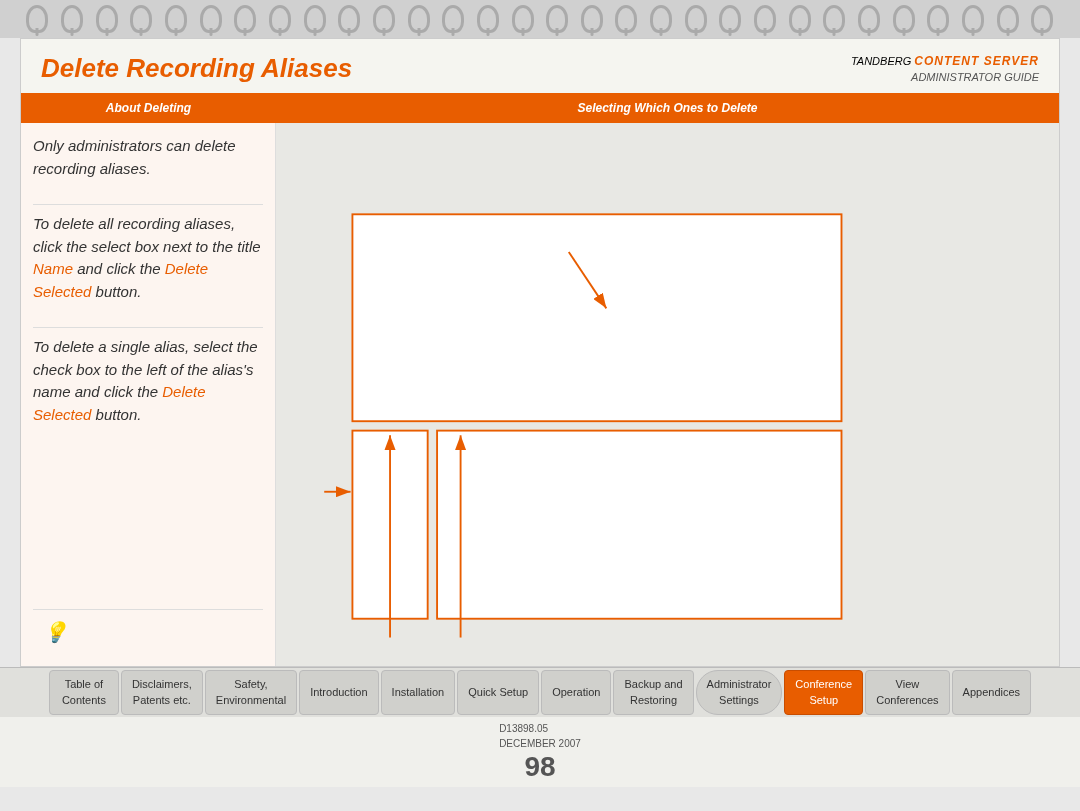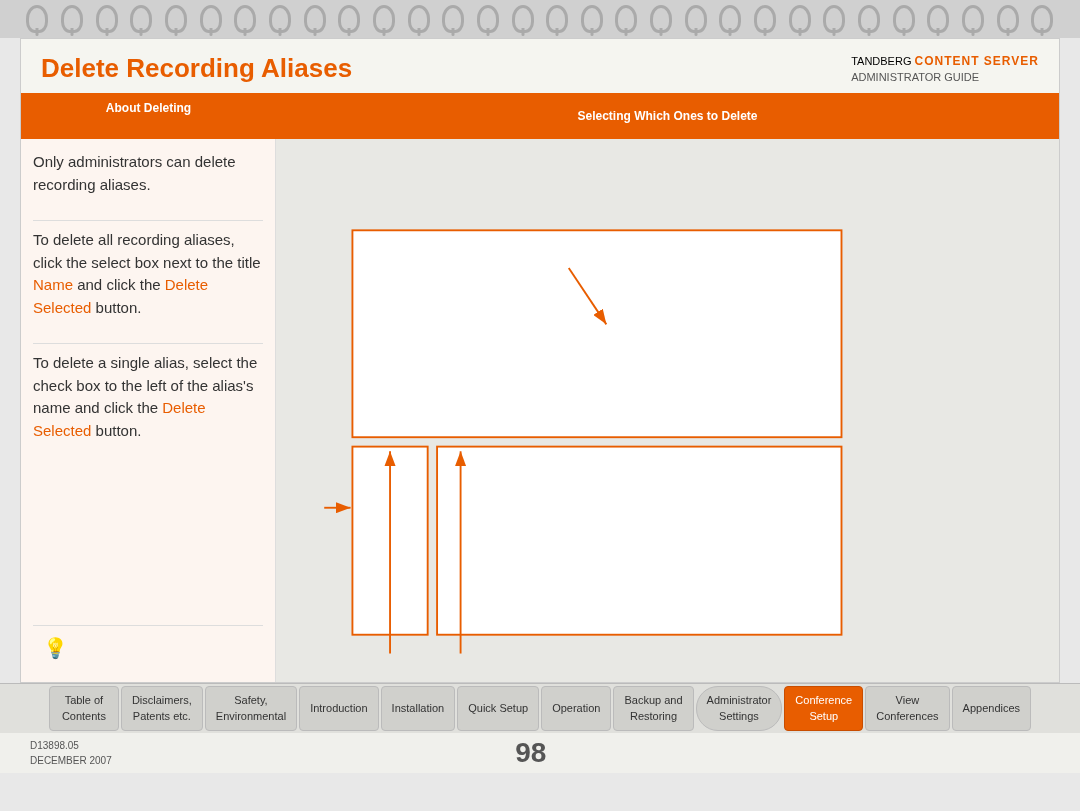--- a/index.html
+++ b/index.html
@@ -42,37 +42,39 @@
       background: #aaa;
       border-radius: 0 0 2px 2px;
     }
 
     
     .main-container {
       background: #f5f5f0;
       margin: 0 20px;
       border: 1px solid #ccc;
       position: relative;
+      font-style: italic;
     }
 
     
     .page-header {
       padding: 14px 20px 8px 20px;
       display: flex;
       justify-content: space-between;
       align-items: flex-start;
       background: #f5f5f0;
     }
     .page-title {
       color: #e85d00;
       font-size: 26px;
       font-weight: bold;
       font-family: Arial, sans-serif;
     }
     .brand-info {
+      text-align: right;
       font-size: 11px;
       line-height: 1.4;
     }
     .brand-content-server {
       color: #e85d00;
       font-weight: bold;
       letter-spacing: 1px;
       font-size: 12px;
     }
     .brand-guide {
@@ -94,21 +96,21 @@
       padding: 8px 16px;
       width: 255px;
       text-align: center;
       flex-shrink: 0;
     }
     .tab-right {
       background: #e85d00;
       color: white;
       font-size: 12px;
       font-weight: bold;
-      padding: 16px 16px;
+      padding: 8px 16px;
       flex: 1;
       text-align: center;
     }
 
     
     .content-area {
       display: flex;
       min-height: 540px;
     }
 
@@ -203,20 +205,21 @@
       border-color: #c84d00;
     }
 
     
     .page-footer {
       display: flex;
       justify-content: space-between;
       align-items: center;
       padding: 4px 30px;
       background: #f0f0ec;
+      flex-direction: column;
     }
     .footer-doc-info {
       font-size: 10px;
       color: #555;
       line-height: 1.5;
     }
     .footer-page-num {
       font-size: 28px;
       font-weight: bold;
       color: #555;

